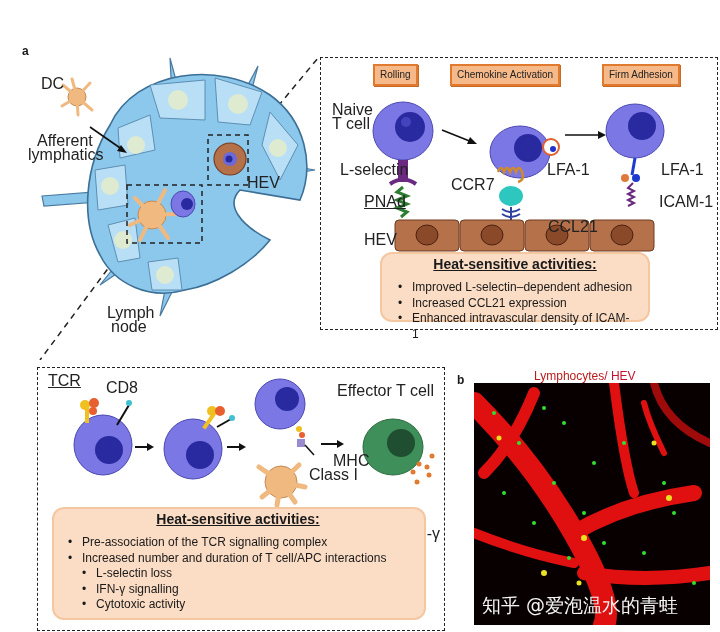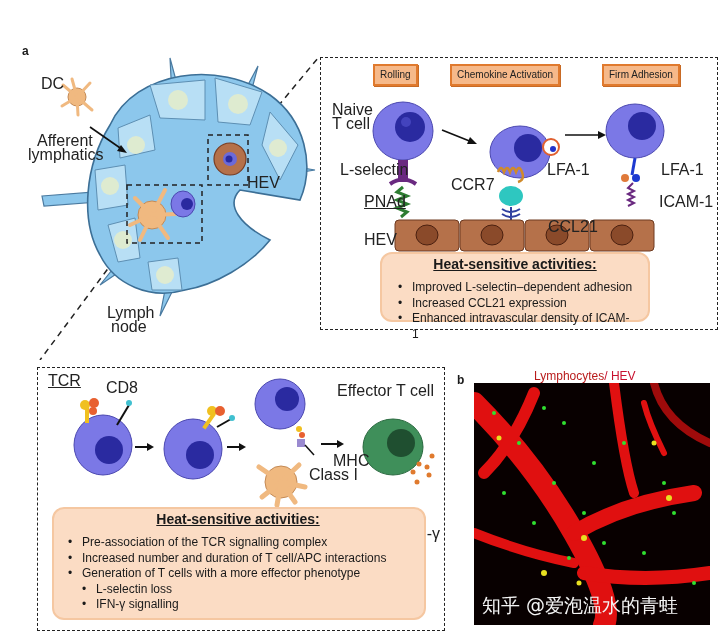--- a/index.html
+++ b/index.html
@@ -238,23 +238,23 @@
 <div class="lbl" style="left:337px;top:384px;">Effector T cell</div>
 <div class="lbl" style="left:315px;top:454px;margin-left:18px;">MHC</div>
 <div class="lbl" style="left:309px;top:468px;">Class I</div>
 <div class="lbl" style="left:401px;top:487px;margin-top:40px;">IFN-γ</div>
 
 <div class="heat-box" style="left:52px;top:507px;width:374px;height:113px;padding:3px 4px 0 2px;">
   <div class="heat-title">Heat-sensitive activities:</div>
   <ul class="heat-list">
     <li>Pre-association of the TCR signalling complex</li>
     <li>Increased number and duration of T cell/APC interactions</li>
-    <li>Generation of T cells with a more effector phenotype</li>
     <li class="sub">L-selectin loss</li>
     <li class="sub">IFN-γ signalling</li>
+    <li class="sub">Cytotoxic activity</li>
   </ul>
 </div>
 
 <div class="lbl" style="left:534px;top:369px;font-size:12px;">
   <span style="color:#b91c1c;">Lymphocytes</span><span style="color:#c8102e;">/ </span><span style="color:#c8102e;">HEV</span>
 </div>
 <div class="micro">
   <svg width="236" height="242">
     <g stroke="#e01010" fill="none" stroke-linecap="round">
       <path d="M0 20 Q60 80 100 150 T130 242" stroke-width="22"></path>

